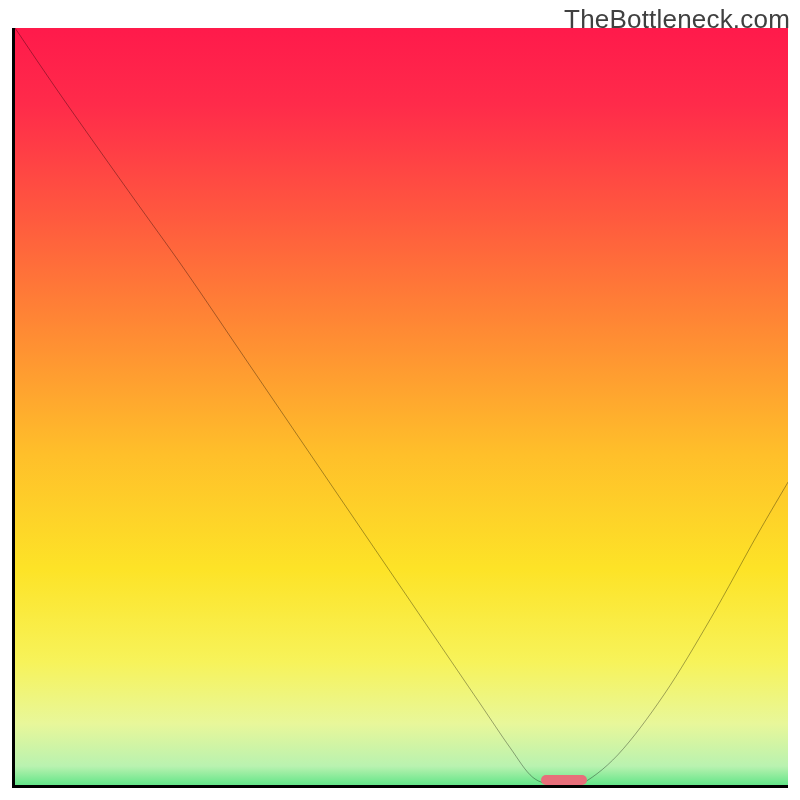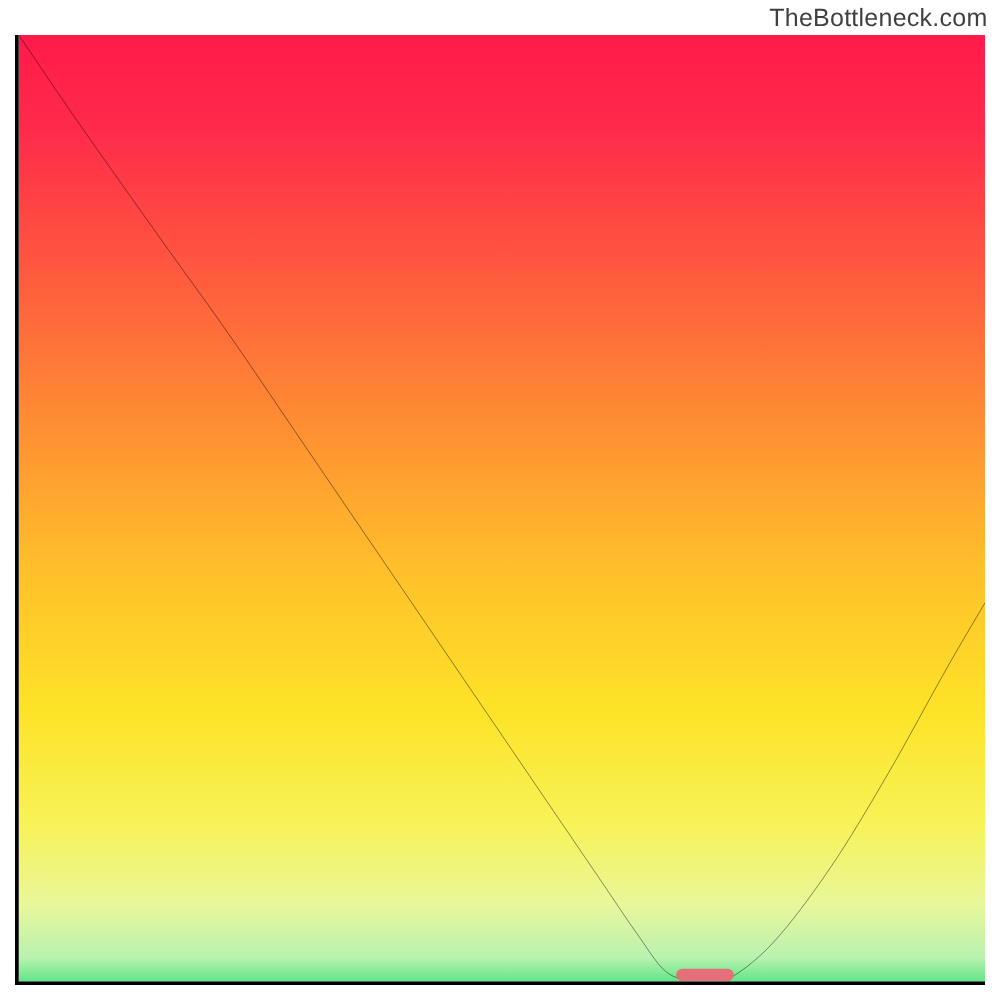--- a/index.html
+++ b/index.html
@@ -41,21 +41,21 @@
     position: absolute;
     height: 10px;
     border-radius: 5px;
     background: #e76f7a;
   }
   .watermark {
     position: absolute;
     top: 4px;
     right: 10px;
     font-family: Arial, Helvetica, sans-serif;
-    font-size: 20px;
+    font-size: 26px;
     color: #404040;
     letter-spacing: 0.2px;
   }
 </style>
 </head>
 <body>
 
 <div class="frame">
 
   <div class="watermark">TheBottleneck.com</div>

